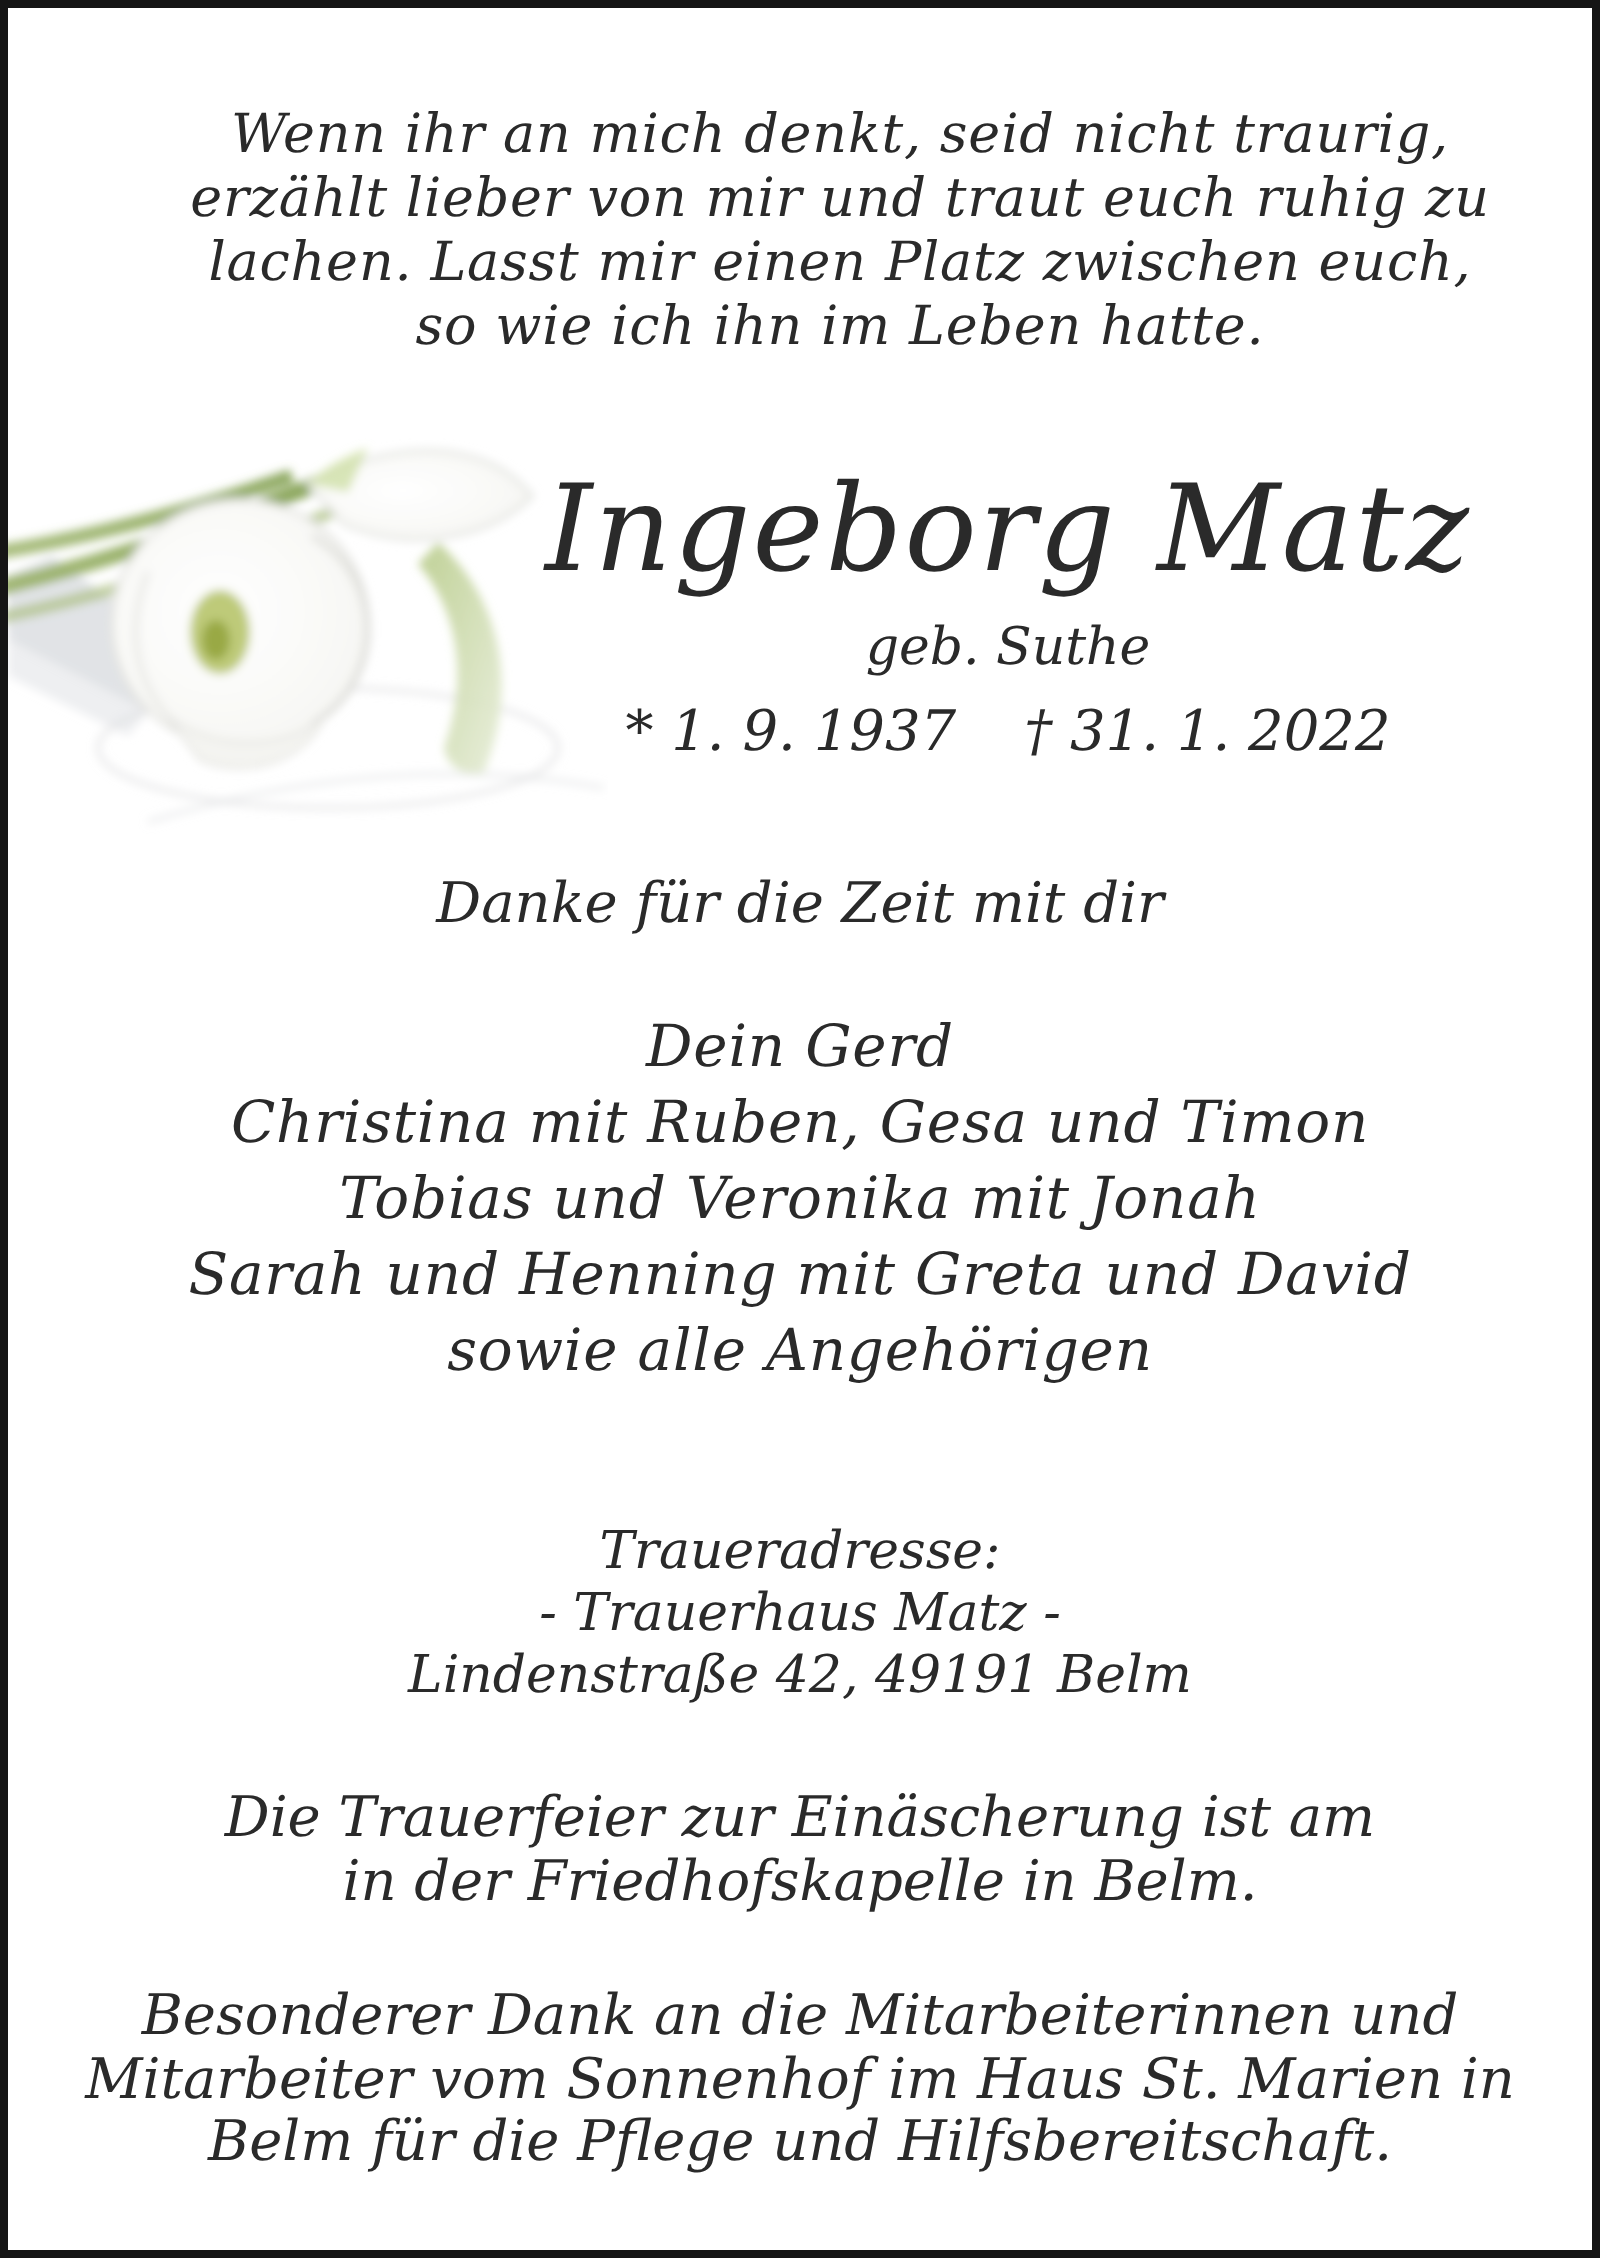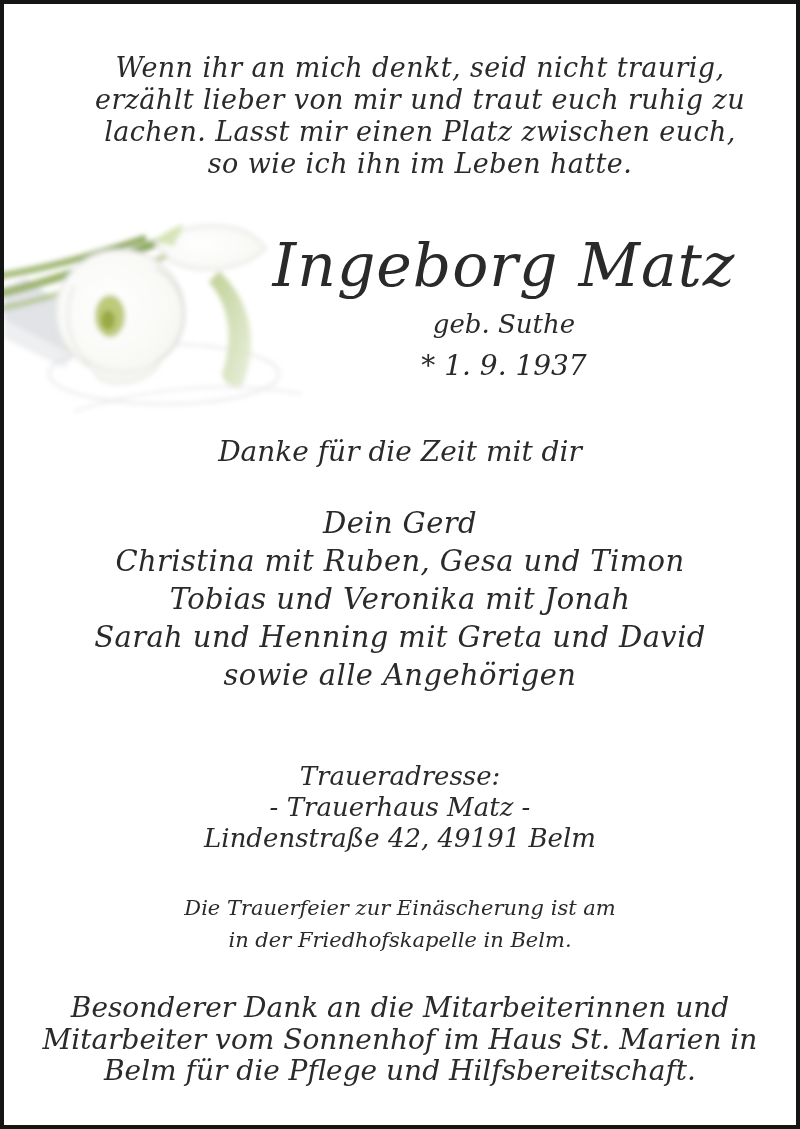--- a/index.html
+++ b/index.html
@@ -78,21 +78,21 @@
     line-height: 38px;
     letter-spacing: 0.4px;
   }
   .address {
     top: 757px;
     font-size: 26px;
     line-height: 31px;
   }
   .service {
     top: 889px;
-    font-size: 21px;
+    font-size: 28px;
     line-height: 31.5px;
   }
   .gratitude {
     top: 988px;
     font-size: 28px;
     line-height: 31.5px;
   }
 </style>
 </head>
 <body>
@@ -153,20 +153,21 @@
         <path d="M78,140 C100,160 140,160 158,142 C150,164 120,174 96,164 Z" fill="#f4f4f1" stroke="#e4e4e0" stroke-width="1.5"></path>
       </g>
     </svg>
   </div>
 
   <div class="header-block">
     <div class="deceased-name">Ingeborg Matz</div>
     <div class="maiden-name">geb. Suthe</div>
     <div class="dates-row">
       <span>* 1. 9. 1937</span>
+      <span>† 31. 1. 2022</span>
     </div>
   </div>
 
   <div class="block thanks">Danke für die Zeit mit dir</div>
 
   <div class="block mourners">
     <div>Dein Gerd</div>
     <div>Christina mit Ruben, Gesa und Timon</div>
     <div>Tobias und Veronika mit Jonah</div>
     <div>Sarah und Henning mit Greta und David</div>

